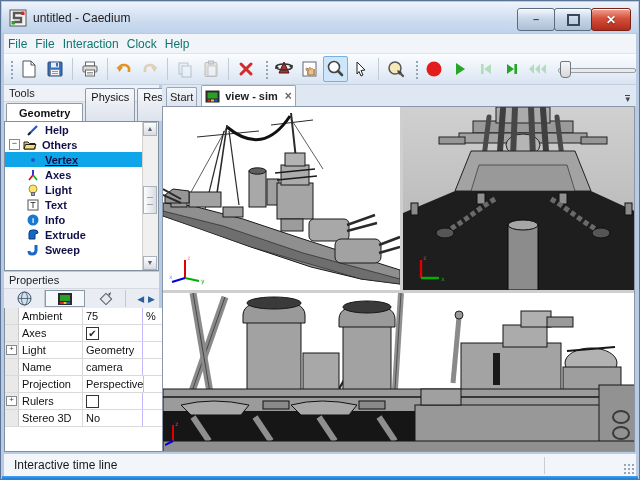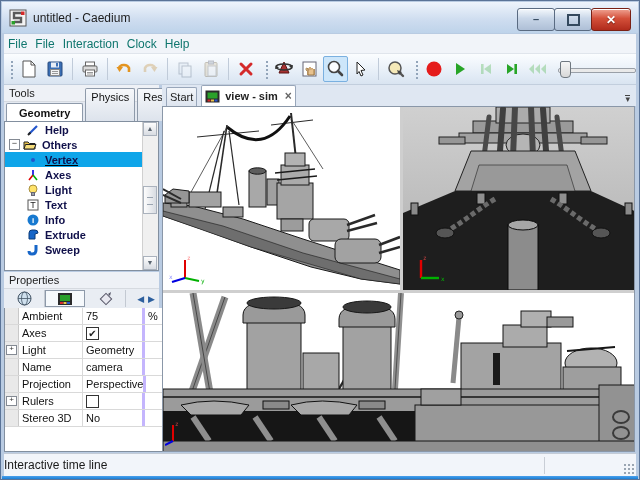--- a/index.html
+++ b/index.html
@@ -44,36 +44,36 @@
   
   .propbar{position:absolute;left:3px;top:288px;width:155px;height:19px;background:#e9edf3;display:flex;align-items:center;border-bottom:1px solid #c9ced6;}
   .pbtn{width:40px;height:17px;display:flex;align-items:center;justify-content:center;border-right:1px solid #c3c9d2;}
   .pbtn.active{background:#f6f9fc;border:1px solid #8d99a9;box-sizing:border-box;}
   .pnav{margin-left:auto;display:flex;gap:4px;padding-right:4px;}
   .pnav span{font-size:9px;color:#2c5f9e;}
   .propbox{position:absolute;left:3px;top:307px;width:165px;height:144px;background:#fff;border:1px solid #828f9f;border-top:none;box-sizing:border-box;}
   .prow{display:flex;height:16px;border-bottom:1px solid #d9d9d9;align-items:stretch;font-size:11px;color:#111;}
   .pc-g{flex:0 0 13px;background:#e9e9e9;border-right:1px solid #c9c9c9;display:flex;align-items:center;justify-content:center;}
   .pc-n{flex:0 0 60px;border-right:1px solid #d9d9d9;display:flex;align-items:center;padding-left:3px;}
-  .pc-v{flex:0 0 56px;border-right:3px solid #c4b5fd;display:flex;align-items:center;padding-left:3px;}
+  .pc-v{flex:0 0 56px;border-right:1px solid #c4b5fd;display:flex;align-items:center;padding-left:3px;}
   .pc-u{flex:1;display:flex;align-items:center;padding-left:3px;}
   .chk{width:11px;height:11px;border:1px solid #333;background:#fff;font-size:10px;line-height:11px;text-align:center;color:#222;}
   
   .tabbar{position:absolute;left:161px;top:84px;right:3px;height:21px;background:#dfe7f2;display:flex;align-items:flex-end;}
   .mtab{height:18px;display:flex;align-items:center;font-size:11px;color:#222;border:1px solid #98a6ba;border-bottom:none;border-radius:2px 2px 0 0;background:linear-gradient(#f3f6fa,#dde4ee);padding:0 3px;margin-left:4px;}
   .mtab.active{background:#fff;height:20px;font-weight:bold;}
   .tab-close{font-size:12px;color:#666;margin-left:7px;line-height:1;}
   .tabmenu{margin-left:auto;margin-right:6px;margin-bottom:4px;font-size:9px;color:#444;border-top:1px solid #444;line-height:6px;}
   .viewport{position:absolute;left:161px;top:105px;right:4px;bottom:27px;background:#cfcfcf;border:1px solid #8a97a8;box-sizing:border-box;}
   .view{position:absolute;background:#fff;overflow:hidden;}
   .triad{position:absolute;left:6px;bottom:4px;}
   .triad text{font-size:6px;font-family:"DejaVu Sans Mono",monospace;}
   
   .statusbar{position:absolute;left:3px;right:3px;bottom:3px;height:22px;background:#f2f5fa;border-top:1px solid #c3cbd6;font-size:12px;color:#1a1a1a;display:flex;align-items:center;}
-  .status-text{margin-left:0;}
+  .status-text{margin-left:10px;}
   .status-sep{position:absolute;left:540px;top:3px;bottom:2px;width:1px;background:#c9ced6;}
   .grip-corner{position:absolute;right:1px;bottom:1px;width:12px;height:12px;background-image:radial-gradient(#9aa5b2 1px,transparent 1.2px);background-size:4px 4px;}
   .blue-strip{position:absolute;left:1px;right:1px;bottom:0;height:3px;background:linear-gradient(#4aa0ec,#1b7fd6);}
 </style>
 </head>
 <body>
 
 <div class="frame">
 
   <div class="titlebar">

